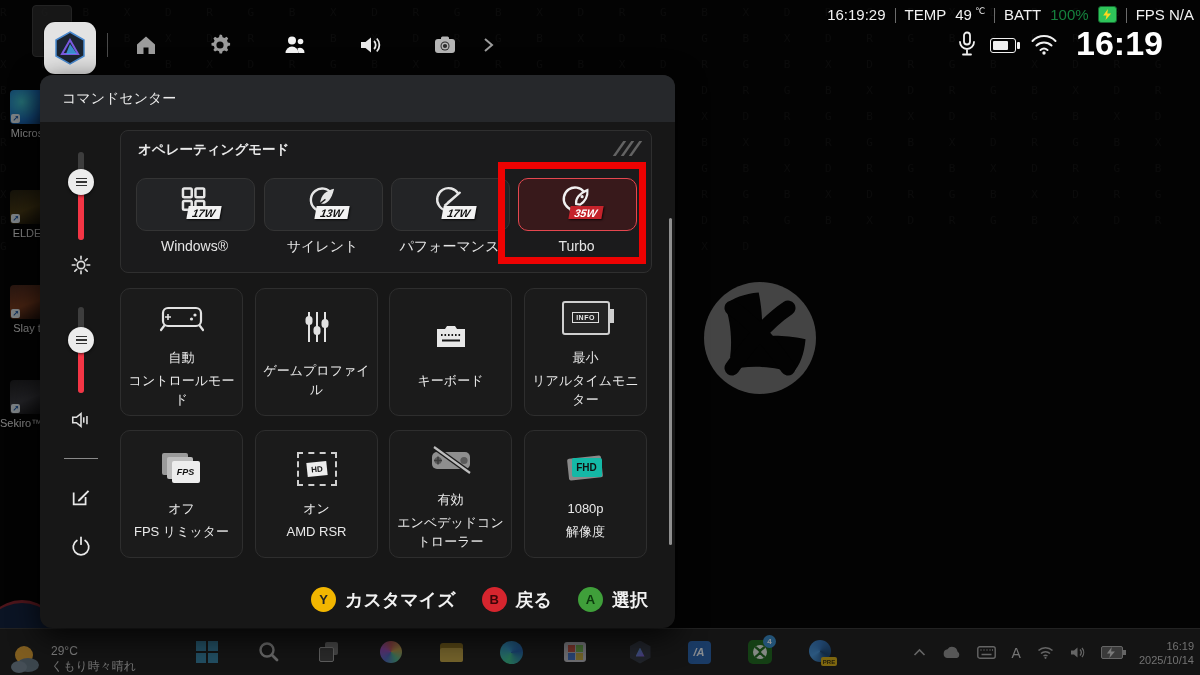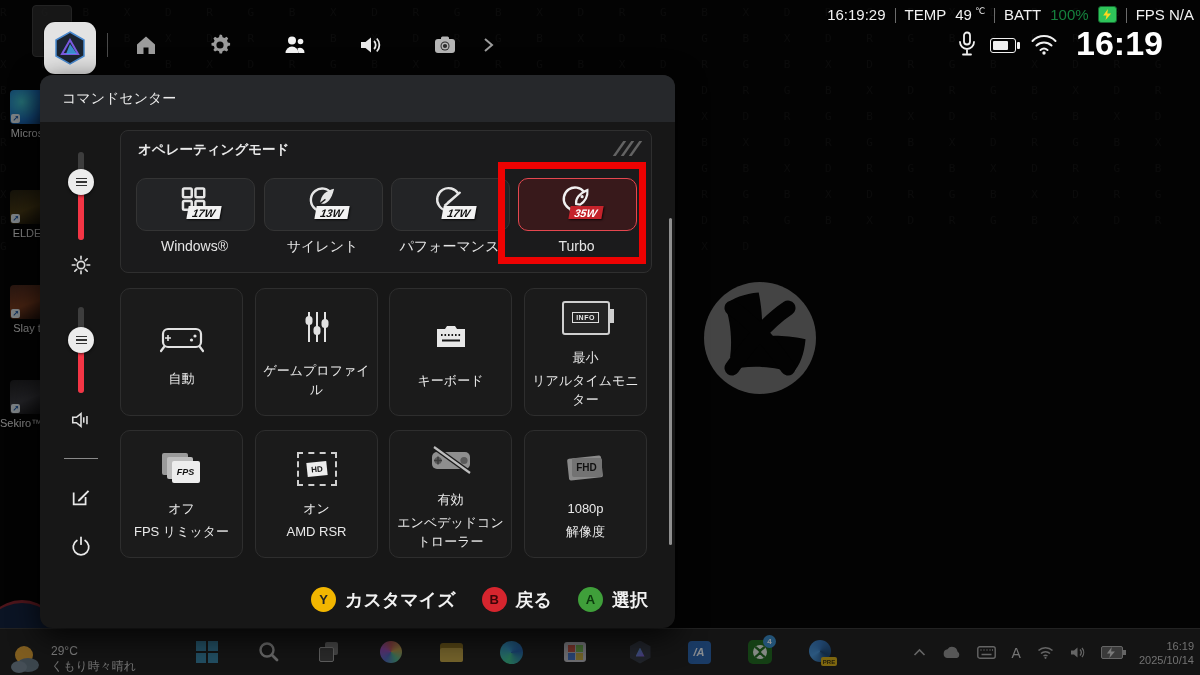--- a/index.html
+++ b/index.html
@@ -412,20 +412,21 @@
       <div class="ticon">
         <svg width="52" height="30" viewBox="0 0 52 30">
           <rect x="7" y="5" width="38" height="18" rx="5" fill="none" stroke="#e2e2e2" stroke-width="2.2"></rect>
           <path d="M12 11 v6 M9 14 h6" stroke="#e2e2e2" stroke-width="1.6"></path>
           <circle cx="39" cy="12" r="1.6" fill="#e2e2e2"></circle>
             <circle cx="35.5" cy="16" r="1.6" fill="#e2e2e2"></circle>
           <path d="M8 23 l-3 4 M44 23 l3 4" stroke="#e2e2e2" stroke-width="2.2" stroke-linecap="round"></path>
         </svg>
       </div>
       <div class="tl">自動</div>
+      <div class="tl">コントロールモード</div>
     </div>
     <div class="abs tile" style="left:215px;top:213px">
       <div class="ticon">
         <svg width="36" height="36" viewBox="0 0 36 36">
           <path d="M10 3 v30 M18 3 v30 M26 3 v30" stroke="#e2e2e2" stroke-width="2"></path>
           <rect x="6.5" y="7" width="7" height="9" rx="3.5" fill="#e2e2e2"></rect>
           <rect x="14.5" y="17" width="7" height="9" rx="3.5" fill="#e2e2e2"></rect>
           <rect x="22.5" y="10" width="7" height="9" rx="3.5" fill="#e2e2e2"></rect>
         </svg>
       </div>
@@ -485,21 +486,21 @@
           <line x1="10" y1="3" x2="46" y2="29" stroke="#bdbdbd" stroke-width="2.2"></line>
         </svg>
       </div>
       <div class="tl">有効</div>
       <div class="tl">エンベデッドコントローラー</div>
     </div>
     <div class="abs tile" style="left:484px;top:355px">
       <div class="ticon">
         <div style="position:relative;width:40px;height:30px">
           <div style="position:absolute;left:2px;top:3px;width:34px;height:22px;background:#8a8a8a;transform:rotate(-6deg);border-radius:2px"></div>
-          <div class="boxtxt" style="position:absolute;left:6px;top:4px;width:30px;height:19px;background:#737373;border-radius:2px;font-size:10px">FHD</div>
+          <div class="boxtxt" style="position:absolute;left:6px;top:4px;width:30px;height:19px;background:#14b8a6;border-radius:2px;font-size:10px">FHD</div>
         </div>
       </div>
       <div class="tl">1080p</div>
       <div class="tl">解像度</div>
     </div>
 
     <div class="abs" id="hints">
       <div class="hint hint-y">
         <span class="circ">Y</span>
         <span class="hl">カスタマイズ</span>

